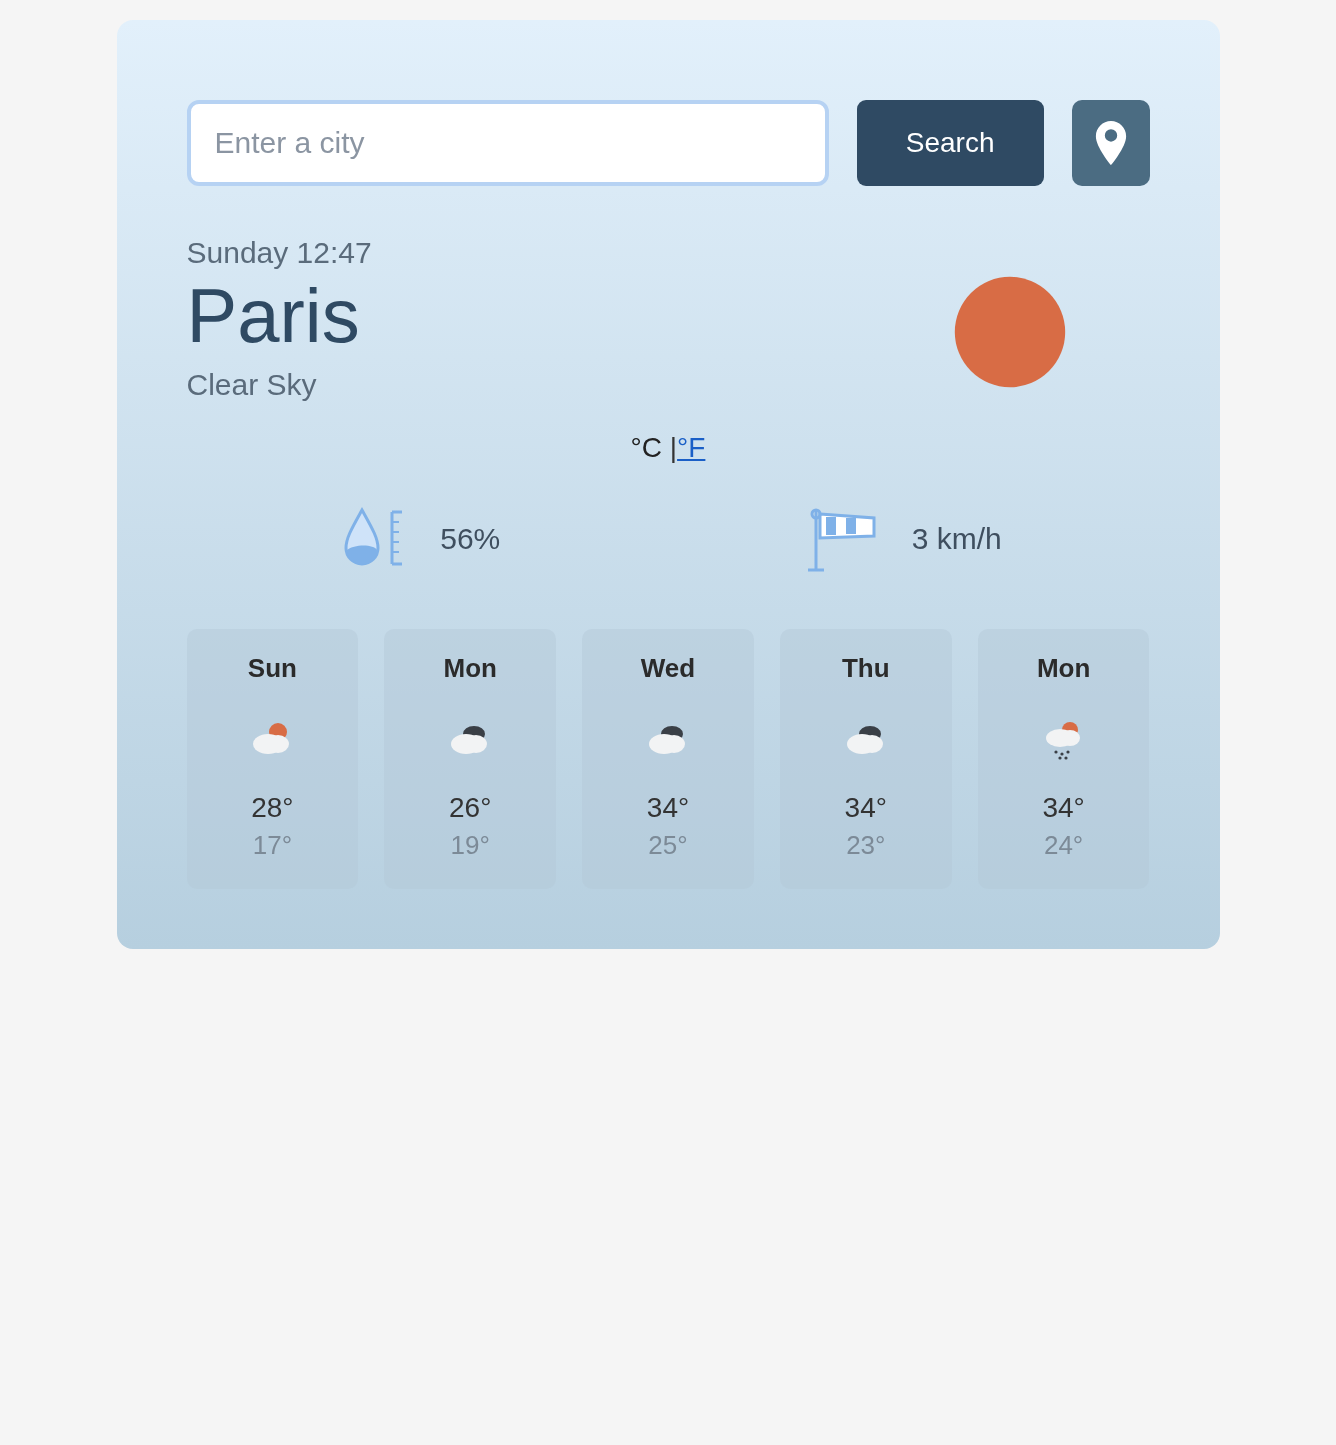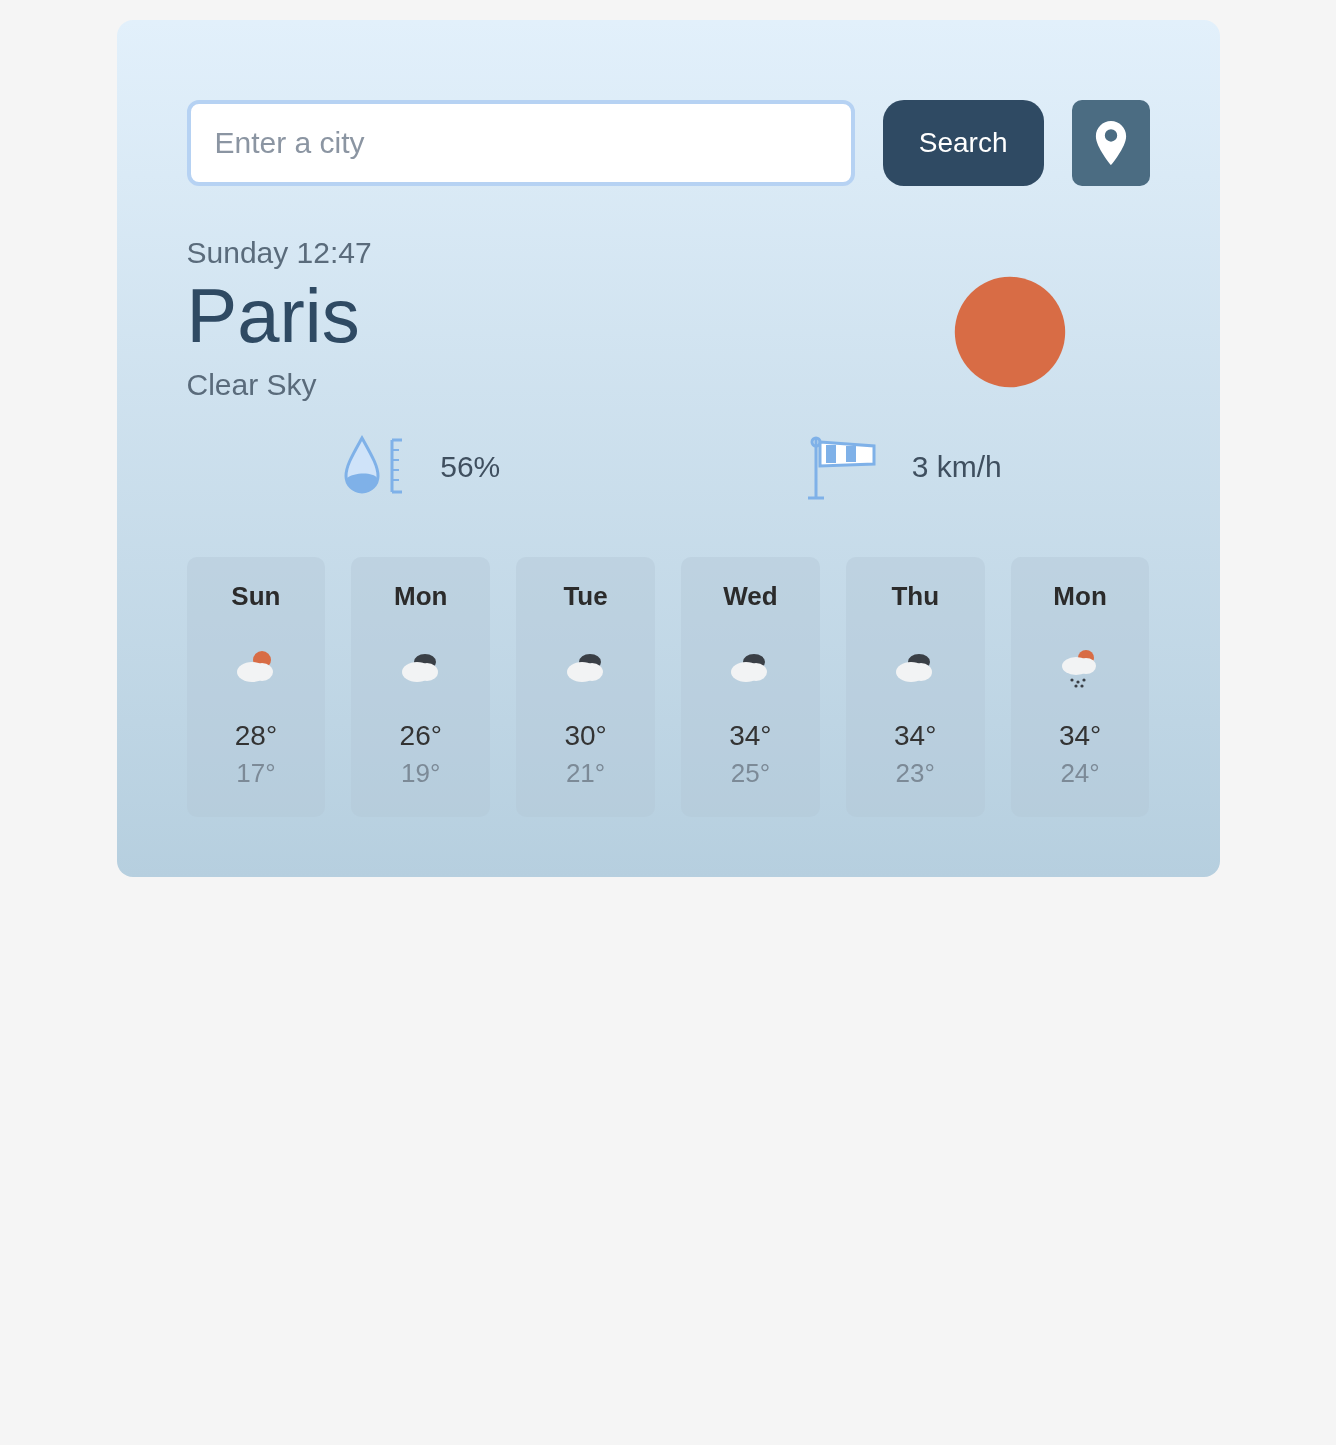--- a/index.html
+++ b/index.html
@@ -31,23 +31,23 @@
     border-radius: 12px;
     outline: none;
     background: #fff;
     color: #6b7280;
   }
   .search-input::placeholder { color: #8b95a2; }
   .btn-search {
     background: #2f4a63;
     color: #fff;
     border: none;
-    border-radius: 21px;
+    border-radius: 9px;
     font-size: 28px;
-    padding: 0 36px;
+    padding: 0 49px;
     cursor: pointer;
   }
   .btn-loc {
     background: #4b6c82;
     border: none;
     border-radius: 10px;
     width: 78px;
     display: flex;
     align-items: center;
     justify-content: center;
@@ -120,20 +120,23 @@
     <div>
       <div class="dt">Sunday 12:47</div>
       <div class="city">Paris</div>
       <div class="cond">Clear Sky</div>
     </div>
     <svg class="bigicon" viewBox="0 0 100 100">
       <circle cx="50" cy="50" r="46" fill="#d86c45"></circle>
     </svg>
   </div>
 
+  <div class="unit-row">
+    <span class="unit-active">°C</span><span> |</span><span class="unit-link">°F</span>
+  </div>
 
   <div class="metrics">
     <div class="metric">
       <svg width="80" height="70" viewBox="0 0 80 70">
         <path d="M28 6 C18 24 12 34 12 44 a16 16 0 0 0 32 0 C44 34 38 24 28 6 Z" fill="#cfe3f9" stroke="#7fb1e8" stroke-width="3"></path>
         <path d="M13 46 a15 15 0 0 0 30 0 C40 40 20 40 13 46 Z" fill="#7fb1e8"></path>
         <line x1="58" y1="8" x2="58" y2="60" stroke="#7fb1e8" stroke-width="3"></line>
         <line x1="58" y1="8" x2="68" y2="8" stroke="#7fb1e8" stroke-width="3"></line>
         <line x1="58" y1="60" x2="68" y2="60" stroke="#7fb1e8" stroke-width="3"></line>
         <line x1="58" y1="18" x2="65" y2="18" stroke="#7fb1e8" stroke-width="2"></line>
@@ -172,30 +175,20 @@
         <div class="day-name">Mon</div>
         <div class="day-icon"><svg viewBox="0 0 48 48">
             <ellipse cx="28" cy="20" rx="11" ry="8" fill="#3a3f46"></ellipse>
             <ellipse cx="20" cy="30" rx="15" ry="10" fill="#f2f3f4"></ellipse>
             <ellipse cx="30" cy="30" rx="11" ry="9" fill="#f2f3f4"></ellipse>
           </svg></div>
         <div class="day-hi">26°</div>
         <div class="day-lo">19°</div>
       </div>
       <div class="day">
-        <div class="day-name">Tue</div>
-        <div class="day-icon"><svg viewBox="0 0 48 48">
-            <ellipse cx="28" cy="20" rx="11" ry="8" fill="#3a3f46"></ellipse>
-            <ellipse cx="20" cy="30" rx="15" ry="10" fill="#f2f3f4"></ellipse>
-            <ellipse cx="30" cy="30" rx="11" ry="9" fill="#f2f3f4"></ellipse>
-          </svg></div>
-        <div class="day-hi">30°</div>
-        <div class="day-lo">21°</div>
-      </div>
-      <div class="day">
         <div class="day-name">Wed</div>
         <div class="day-icon"><svg viewBox="0 0 48 48">
             <ellipse cx="28" cy="20" rx="11" ry="8" fill="#3a3f46"></ellipse>
             <ellipse cx="20" cy="30" rx="15" ry="10" fill="#f2f3f4"></ellipse>
             <ellipse cx="30" cy="30" rx="11" ry="9" fill="#f2f3f4"></ellipse>
           </svg></div>
         <div class="day-hi">34°</div>
         <div class="day-lo">25°</div>
       </div>
       <div class="day">

